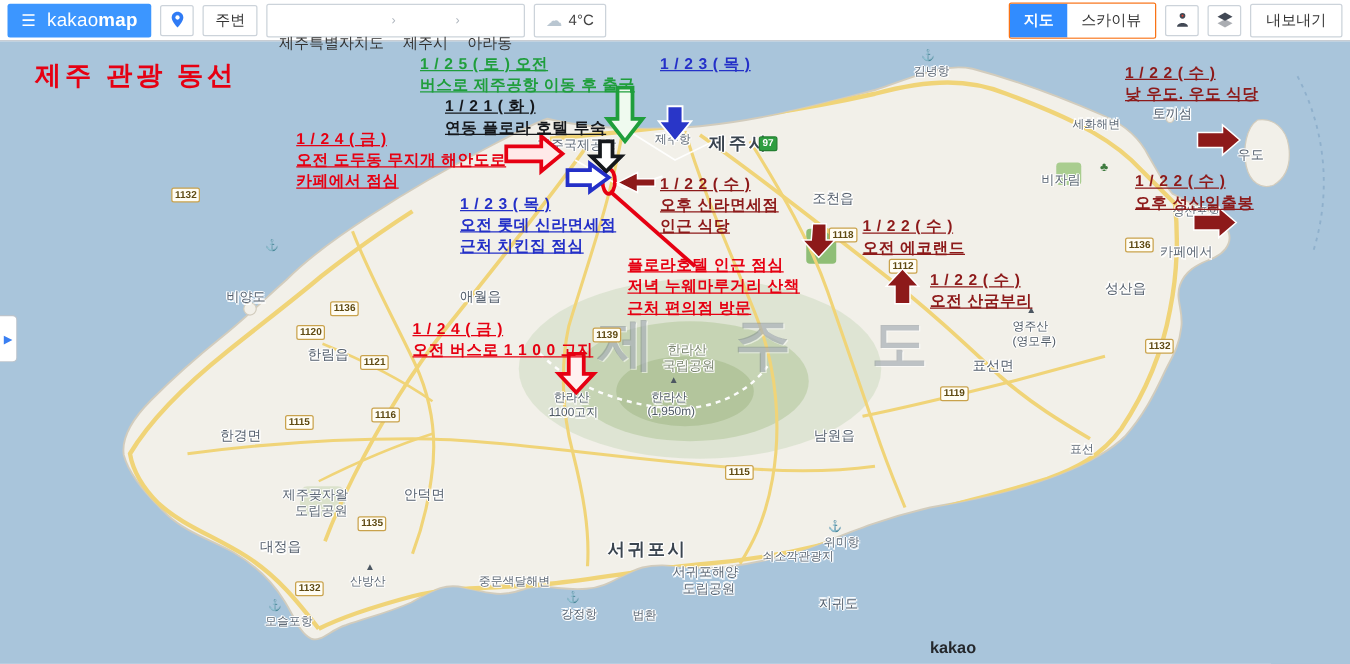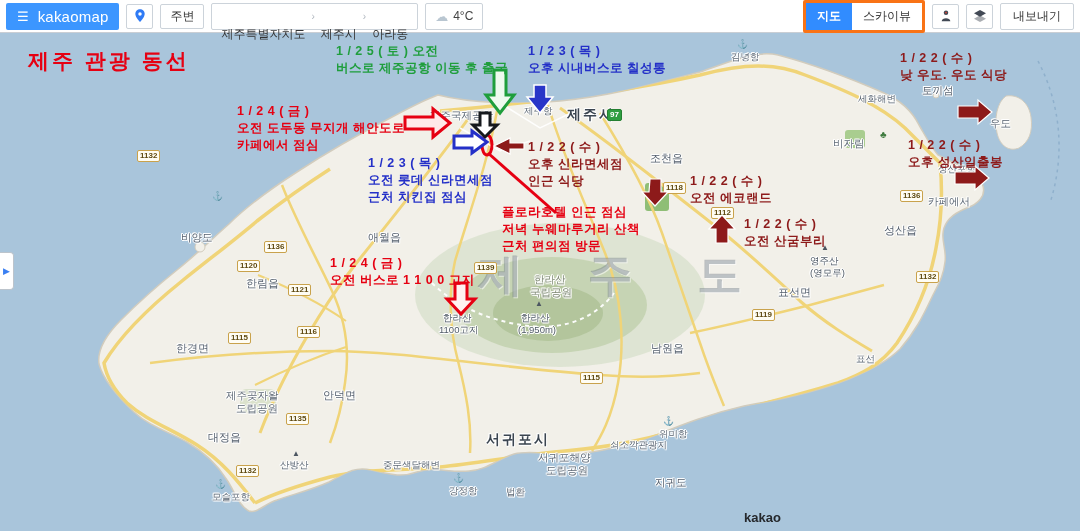--- a/index.html
+++ b/index.html
@@ -6,39 +6,39 @@
   .app{position:relative;width:1080px;height:531px;overflow:hidden;
        font-family:"Liberation Sans",sans-serif;background:#a9c5db;}
   
   .topbar{position:absolute;top:0;left:0;right:0;height:33px;background:#fff;
           border-bottom:1px solid #c9ced4;display:flex;align-items:center;
           padding:0 6px;box-sizing:border-box;z-index:50;gap:7px;}
   .logo{height:27px;background:#3c96ff;color:#fff;display:flex;align-items:center;
         padding:0 11px;border-radius:2px;gap:9px;flex:none;cursor:pointer;}
   .logo .burger{font-size:13px;line-height:1;}
   .logo-text{font-size:15px;letter-spacing:.2px;}
-  .logo-text b{font-weight:normal;}
+  .logo-text b{font-weight:bold;}
   .search{width:182px;height:25px;background:#fff;border:1px solid #ccd3da;border-radius:2px;
           display:flex;align-items:center;padding:0 6px;gap:4px;box-sizing:border-box;flex:none;}
   .search input{border:none;outline:none;flex:1;min-width:0;font-size:12px;color:#333;
                 font-family:"Liberation Sans",sans-serif;}
   .search input::placeholder{color:#aeb7c0;}
   .sdiv{width:1px;height:14px;background:#e2e6ea;}
   .btn{height:25px;background:#fff;border:1px solid #ccd3da;border-radius:2px;font-size:12px;
        color:#333;display:flex;align-items:center;padding:0 9px;box-sizing:border-box;
        cursor:pointer;flex:none;}
   .iconbtn{width:27px;justify-content:center;padding:0;}
   .crumbbox{gap:6px;height:27px;}
   .crumb{color:#333;margin-top:36px;}
   .csep{color:#b0b7bf;font-size:10px;}
   .weather{gap:5px;height:27px;}
   .cloud{color:#b9c6d1;font-size:13px;}
   .temp{color:#444;}
   .spacer{flex:1;}
-  .vtoggle{display:flex;height:27px;border:3px solid #f97316;border-radius:2px;overflow:hidden;flex:none;font-family:Liberation Serif, serif;}
+  .vtoggle{display:flex;height:27px;border:1px solid #f97316;border-radius:2px;overflow:hidden;flex:none;font-family:Liberation Serif, serif;}
   .vt{display:flex;align-items:center;padding:0 11px;font-size:12px;color:#333;cursor:pointer;background:#fff;}
   .vt.active{background:#318cff;color:#fff;font-weight:bold;}
   .export{height:27px;padding:0 12px;}
   
   .map{position:absolute;top:33px;left:0;width:1080px;height:498px;background:#a9c5db;cursor:grab;}
   .map svg.base{position:absolute;left:0;top:0;}
   .lbl{position:absolute;white-space:nowrap;z-index:5;
        text-shadow:-1px 0 #fff,1px 0 #fff,0 -1px #fff,0 1px #fff,1px 1px #fff,-1px -1px #fff;}
   .town{font-size:11px;color:#55606e;}
   .city{font-size:14px;font-weight:bold;color:#3b4550;letter-spacing:2px;}
@@ -47,21 +47,21 @@
   .island{font-size:10.5px;color:#55606e;}
   .park{font-size:10.5px;color:#7b8670;}
   .mtn{font-size:9.5px;color:#4f5a66;}
   .picon{position:absolute;font-size:9px;color:#3a5f8f;z-index:5;}
   .micon{position:absolute;font-size:8px;color:#4c5661;z-index:5;}
   .ticon{position:absolute;font-size:10px;color:#3e7a3e;z-index:5;}
   .badge{position:absolute;font-size:8px;line-height:10px;background:#fffdf4;border:1px solid #c9a24c;
          color:#5f4a12;border-radius:2px;padding:0 2px;z-index:6;font-weight:bold;}
   .badge.green{background:#2e9e40;border-color:#237f31;color:#fff;}
   .ann{position:absolute;font-weight:bold;line-height:1.35;white-space:nowrap;
-       font-size:12.5px;letter-spacing:.5px;z-index:20;}
+       font-size:12.5px;letter-spacing:.5px;z-index:20;text-decoration:underline;}
   .ann.red{color:#e60012;} .ann.darkred{color:#8d1a1a;}
   .ann.blue{color:#2430c8;} .ann.green{color:#1f9e3c;} .ann.black{color:#15181c;}
   .title-ann{position:absolute;left:28px;top:12px;font-size:21px;font-weight:bold;color:#e60012;
              letter-spacing:3px;line-height:1.55;z-index:20;white-space:nowrap;}
   .watermark{position:absolute;left:478px;top:212px;font-size:45px;font-weight:bold;
              letter-spacing:26px;color:rgba(108,118,130,.42);z-index:4;
              text-shadow:1px 1px 0 rgba(255,255,255,.55);white-space:nowrap;}
   .kakao-wm{position:absolute;left:744px;top:477px;font-size:13px;font-weight:bold;color:#25282c;z-index:6;}
   .expand-tab{position:absolute;left:0;top:219px;width:13px;height:36px;background:#fff;
               border:1px solid #bcc4cc;border-left:none;border-radius:0 4px 4px 0;
@@ -250,23 +250,26 @@
     </svg>
 
     <div class="title-ann">
       <div>제주 관광 동선</div>
     </div>
 
     <div class="ann green" style="left:336px;top:10px">
       <div>1 / 2 5 ( 토 )  오전</div>
       <div>버스로 제주공항 이동 후 출국</div>
     </div>
+    <div class="ann black" style="left:356px;top:44px">
+      <div>1 / 2 1 ( 화 )</div>
+      <div>연동 플로라 호텔 투숙</div>
+    </div>
     <div class="ann blue" style="left:528px;top:10px">
       <div>1 / 2 3 ( 목 )</div>
-      <div>오후 시내버스로 칠성통</div>
     </div>
     <div class="ann red" style="left:237px;top:70px">
       <div>1 / 2 4 ( 금 )</div>
       <div>오전 도두동 무지개  해안도로</div>
       <div>카페에서 점심</div>
     </div>
     <div class="ann blue" style="left:368px;top:122px">
       <div>1 / 2 3 ( 목 )</div>
       <div>오전 롯데  신라면세점</div>
       <div>근처 치킨집 점심</div>

